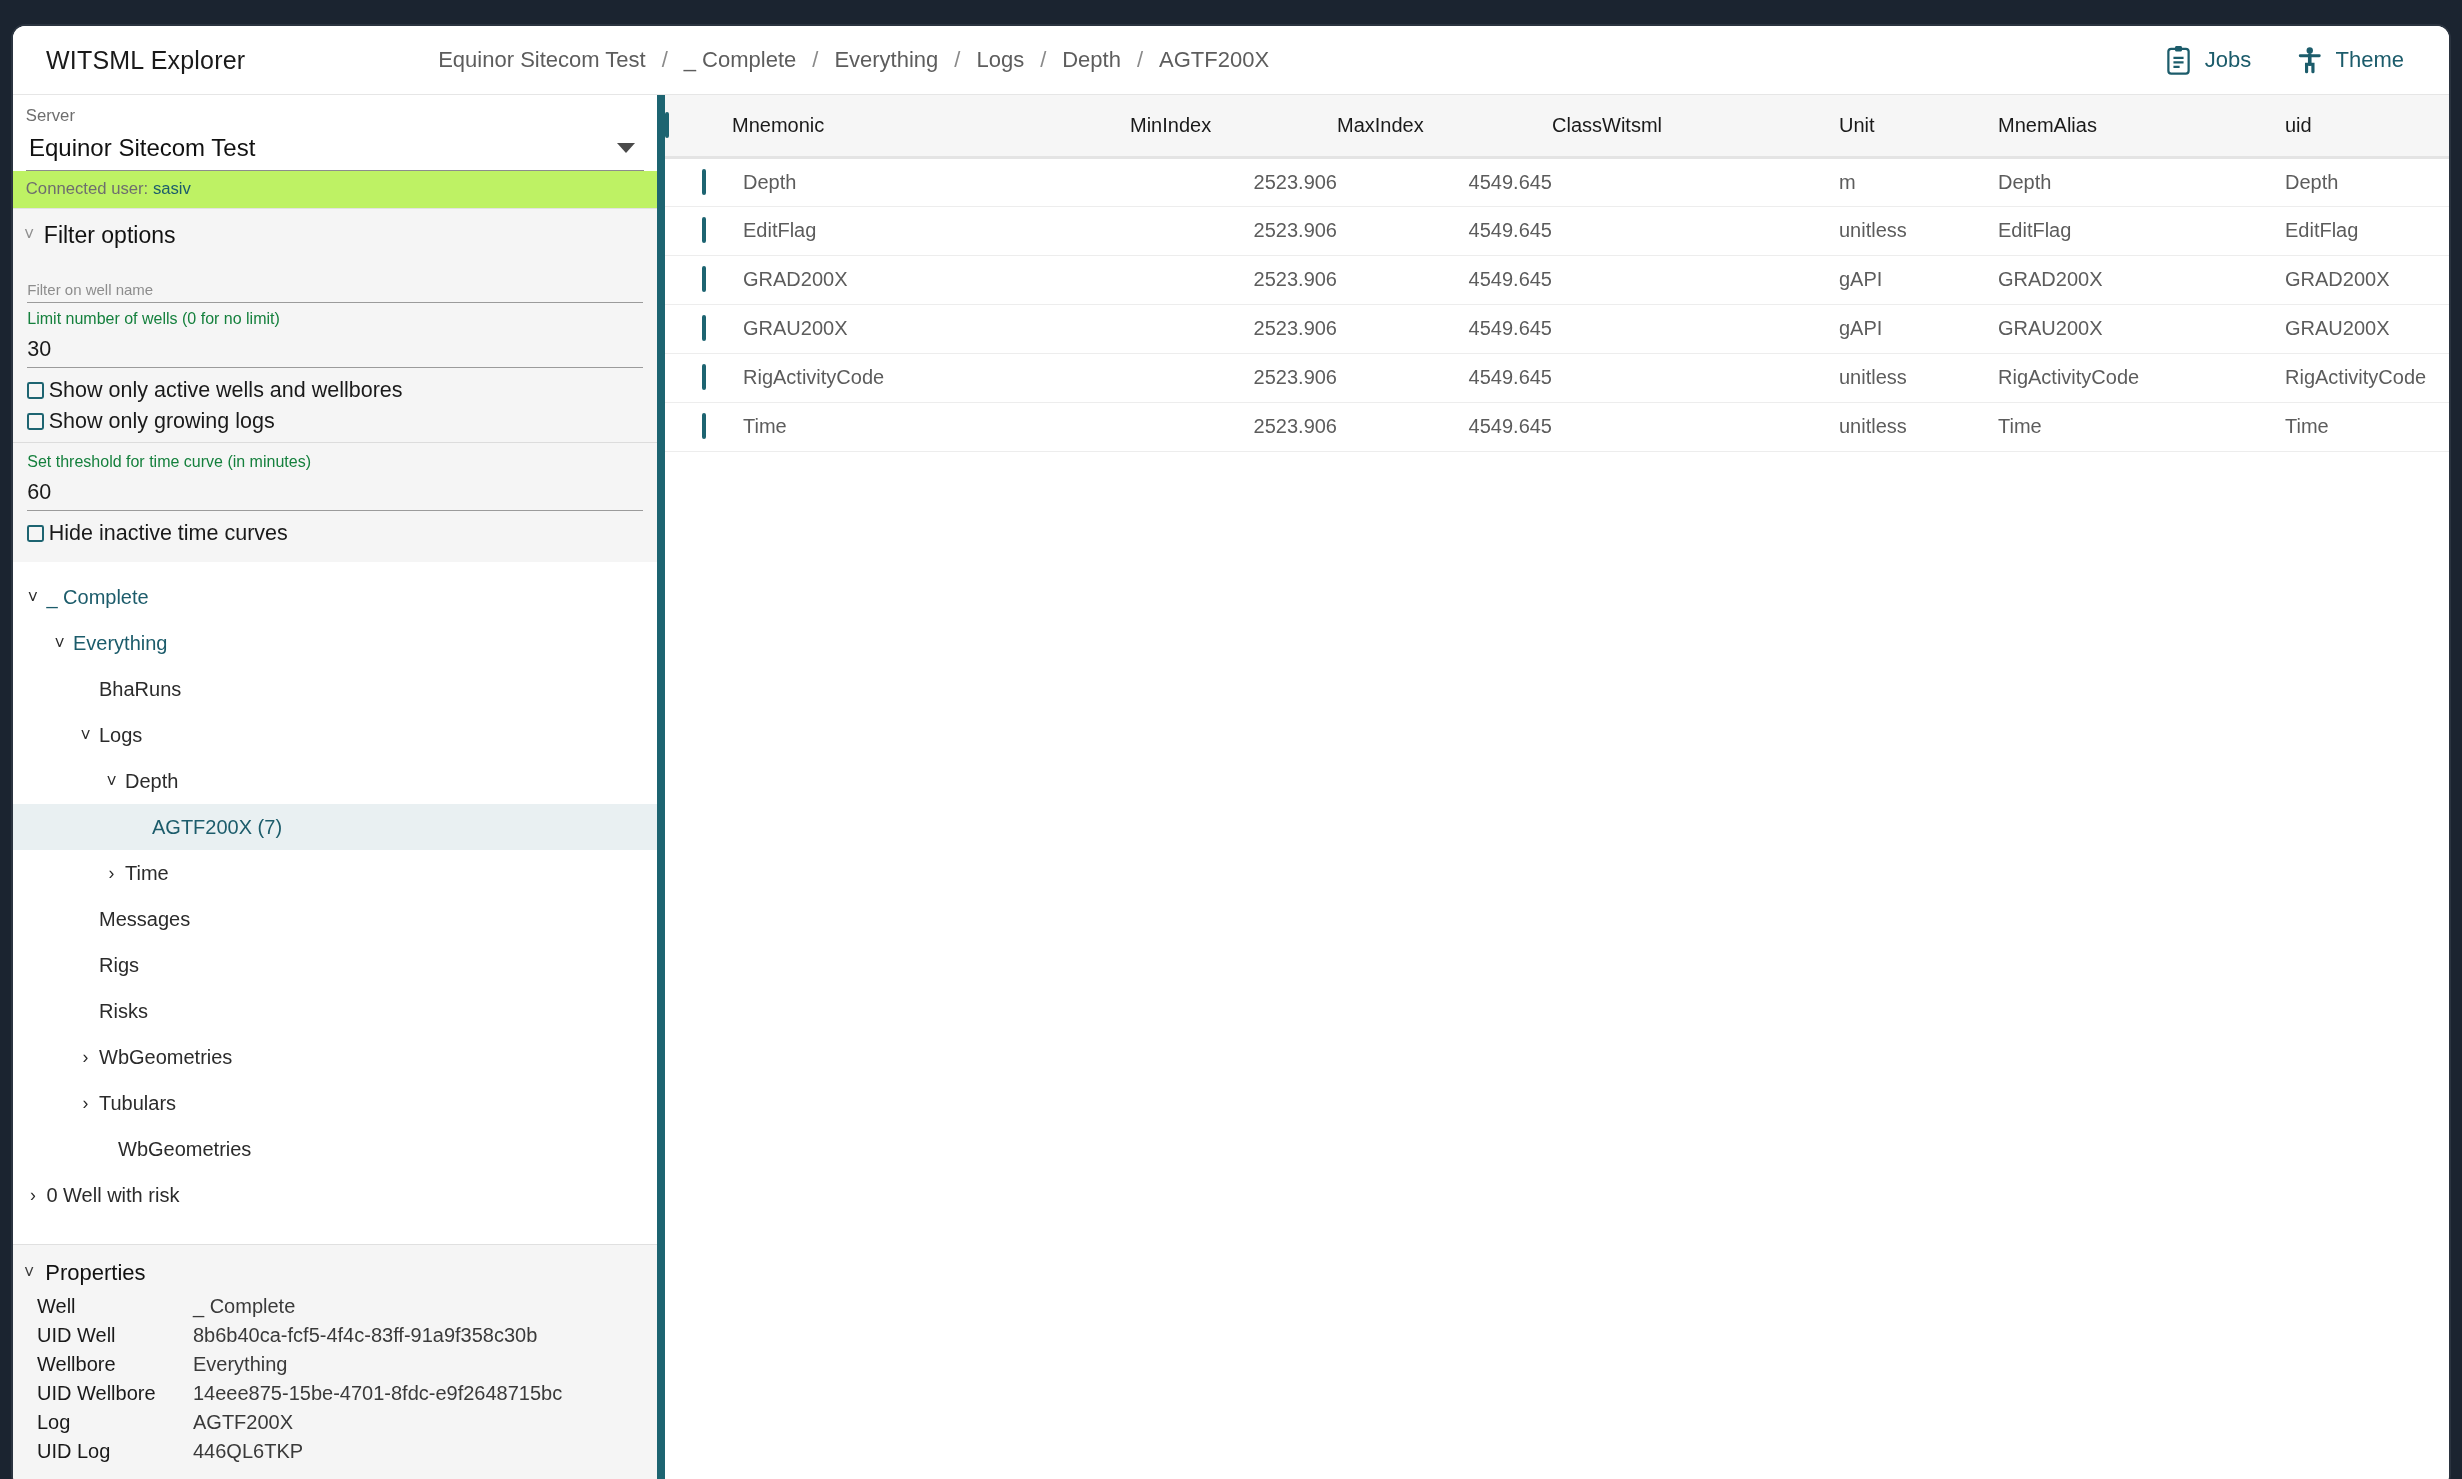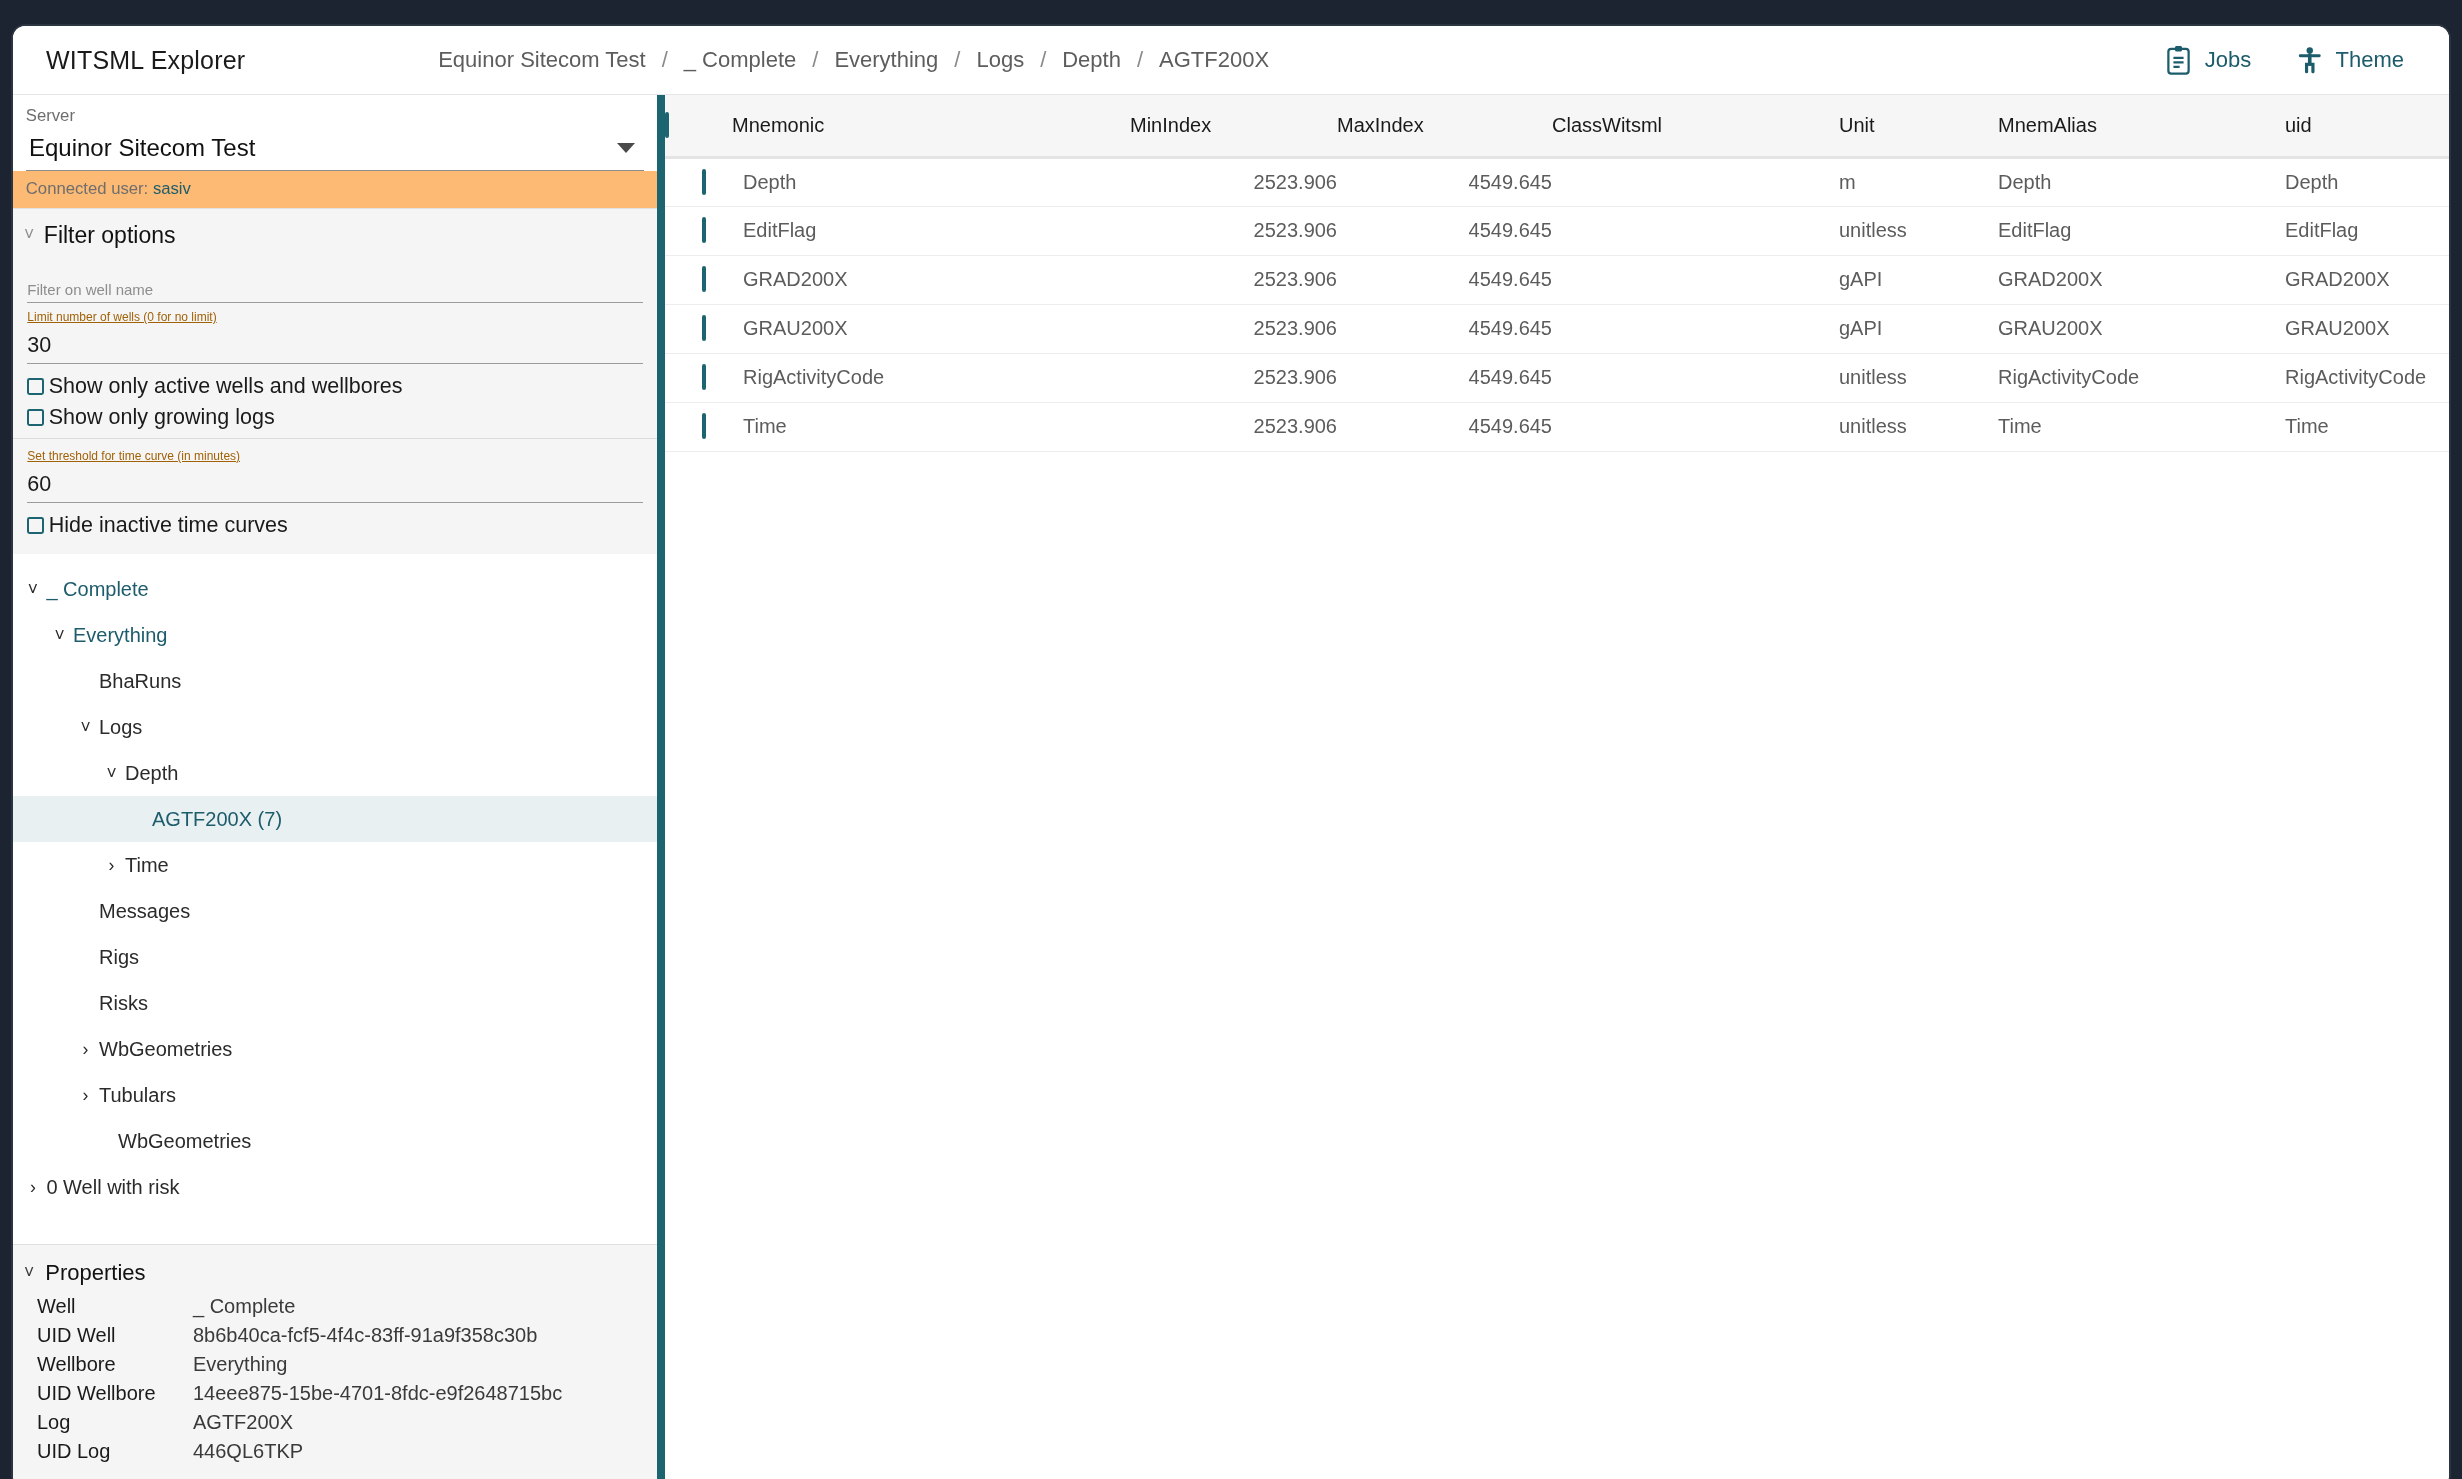--- a/index.html
+++ b/index.html
@@ -116,21 +116,21 @@
     width: 0; height: 0;
     border-left: 9.6px solid transparent;
     border-right: 9.6px solid transparent;
     border-top: 10.4px solid #4a4a4a;
     margin-right: 4.8px;
   }
   #connected-user {
     font-size: 16.7px;
     color: #6e6e6e;
     padding: 8px 0 8.8px 12.8px;
-    background: #fdba74;
+    background: #bef264;
   }
   #connected-user b { color: #1c5c6b; font-weight: normal; }
 
   
   #filter-panel {
     background: #f5f5f5;
     border-top: 0.8px solid #e2e2e2;
     padding-bottom: 12.8px;
   }
   #filter-header {
@@ -143,21 +143,21 @@
   #filter-header .chev { color: #8f8f8f; font-size: 17.5px; line-height: 1; }
   #filter-header .txt { font-size: 23px; color: #111; }
 
   .f-row { padding: 0 14.3px; }
   .underline-field {
     border-bottom: 0.8px solid #9b9b9b;
     padding-bottom: 4.8px;
   }
   .ph { font-size: 15px; color: #8d8d8d; }
   .val { font-size: 21.5px; color: #1a1a1a; }
-  .small-label { font-size: 12px; color: #a16207; text-decoration: underline; }
+  .small-label { font-size: 16px; color: #15803d; }
 
   .chk-row {
     display: flex;
     align-items: center;
     gap: 0px;
     padding: 3.2px 14.3px;
     cursor: pointer;
   }
   .chk {
     width: 16.7px; height: 16.7px;

